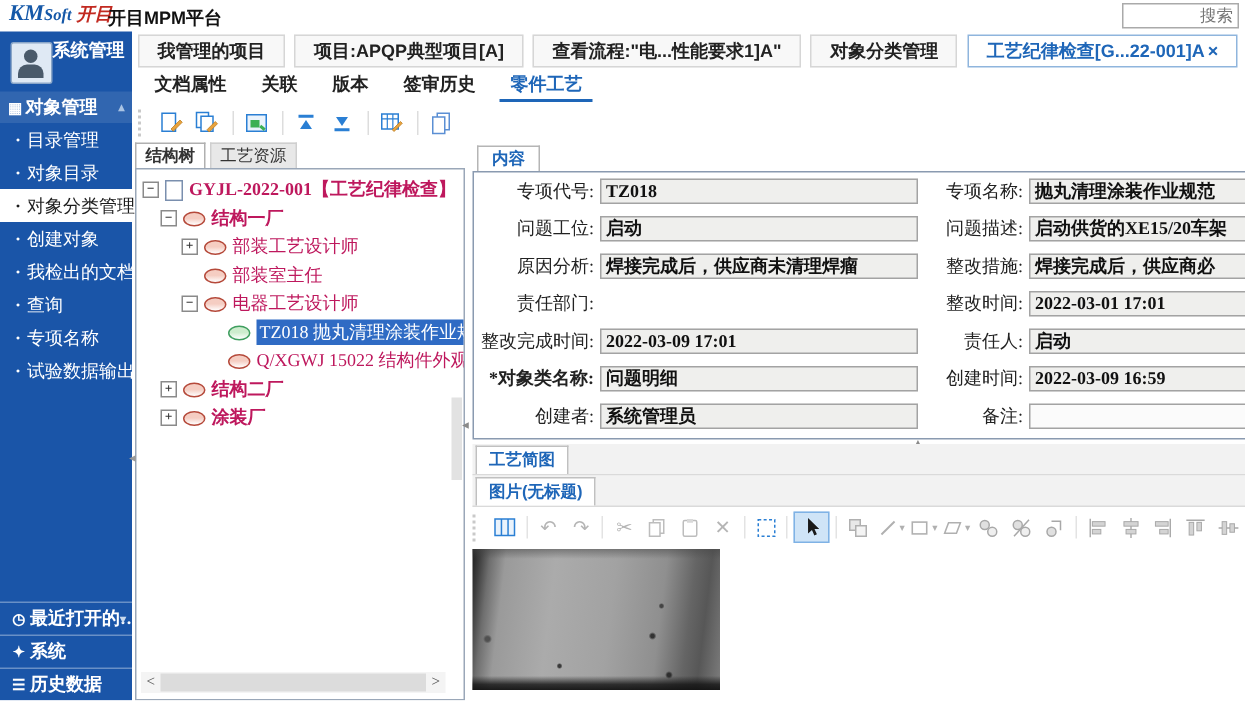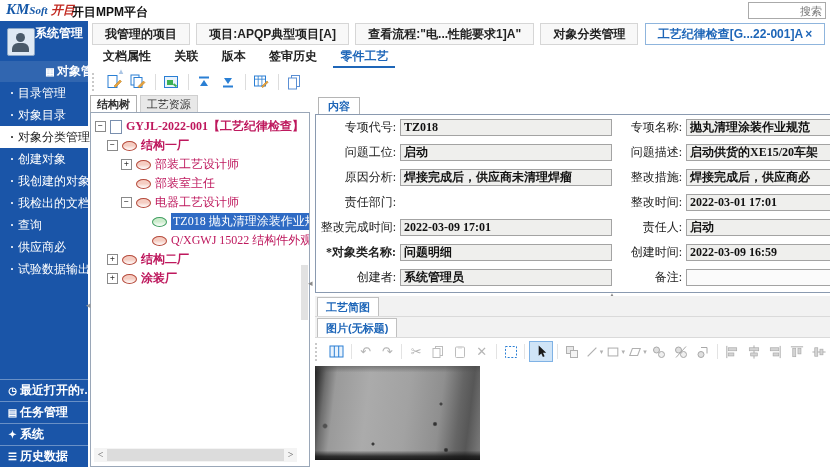--- a/index.html
+++ b/index.html
@@ -18,21 +18,21 @@
 
   
   .sidebar{position:absolute;left:0;top:21px;width:88px;height:446px;background:#1a55a8;color:#fff;
            font-family:"Liberation Serif",serif;}
   .avatar{position:absolute;left:7px;top:7px;width:26px;height:26px;background:#dfe9f4;
           border:1px solid #8aa6c8;border-radius:2px;}
   .avatar::before{content:"";position:absolute;left:8px;top:4px;width:9px;height:9px;border-radius:50%;background:#4a5a6a;}
   .avatar::after{content:"";position:absolute;left:4px;top:14px;width:17px;height:9px;border-radius:6px 6px 0 0;background:#4a5a6a;}
   .sb-user{position:absolute;right:5px;top:4px;font-weight:bold;font-size:12px;}
   .sb-section{position:absolute;left:0;top:40px;width:100%;height:21px;line-height:21px;
-              font-weight:bold;background:rgba(255,255,255,0.10);white-space:nowrap;padding-left:40px;}
+              font-weight:bold;background:rgba(255,255,255,0.10);white-space:nowrap;}
   .sb-sec-ico{display:inline-block;width:14px;text-align:center;margin-left:3px;font-size:10px;}
   .sb-sec-chev{position:absolute;right:5px;top:0;font-size:8px;color:#aac4e4;}
   .sb-items{position:absolute;left:0;top:61px;width:100%;}
   .sb-item{height:22px;line-height:22px;padding-left:10px;white-space:nowrap;cursor:pointer;}
   .sb-item .bullet{display:inline-block;width:8px;font-weight:bold;}
   .sb-item.sel{background:#fff;color:#1b1b1b;}
   .sb-bottom{position:absolute;left:0;bottom:0;width:100%;}
   .sb-bitem{height:21px;line-height:21px;padding-left:5px;border-top:1px solid rgba(255,255,255,.35);
             font-weight:bold;white-space:nowrap;position:relative;}
   .sb-bico{display:inline-block;width:15px;text-align:center;font-size:10px;}
@@ -156,29 +156,27 @@
     <span class="sb-user">系统管理</span>
     <div class="sb-section">
       <span class="sb-sec-ico">▦</span><span>对象管理</span>
       <span class="sb-sec-chev">▴</span>
     </div>
     <div class="sb-items">
       <div class="sb-item"><span class="bullet">·</span><span>目录管理</span></div>
       <div class="sb-item"><span class="bullet">·</span><span>对象目录</span></div>
       <div class="sb-item sel"><span class="bullet">·</span><span>对象分类管理</span></div>
       <div class="sb-item"><span class="bullet">·</span><span>创建对象</span></div>
-      <div class="sb-item"><span class="bullet">·</span><span>我创建的对象</span></div>
       <div class="sb-item"><span class="bullet">·</span><span>我检出的文档</span></div>
       <div class="sb-item"><span class="bullet">·</span><span>查询</span></div>
-      <div class="sb-item"><span class="bullet">·</span><span>供应商必</span></div>
+      <div class="sb-item"><span class="bullet">·</span><span>专项名称</span></div>
       <div class="sb-item"><span class="bullet">·</span><span>试验数据输出…</span></div>
     </div>
     <div class="sb-bottom">
       <div class="sb-bitem"><span class="sb-bico">◷</span><span>最近打开的…</span><span class="sb-bchev">▾</span></div>
-      <div class="sb-bitem"><span class="sb-bico">▤</span><span>任务管理</span></div>
       <div class="sb-bitem"><span class="sb-bico">✦</span><span>系统</span></div>
       <div class="sb-bitem"><span class="sb-bico">☰</span><span>历史数据</span></div>
     </div>
   </div>
   <span class="sb-collapse">◂</span>
 
   <div class="mtabs">
     <span class="mtab"><span>我管理的项目</span></span>
     <span class="mtab"><span>项目:APQP典型项目[A]</span></span>
     <span class="mtab"><span>查看流程:"电...性能要求1]A"</span></span>

